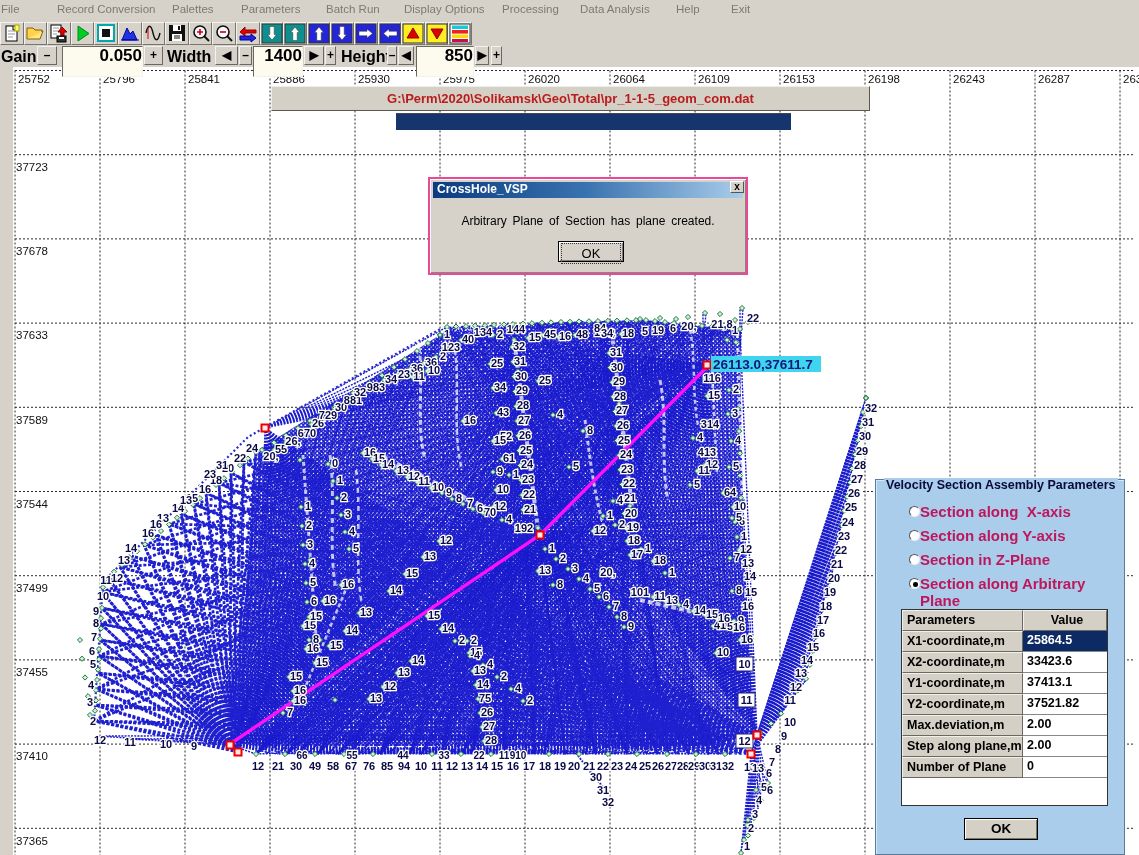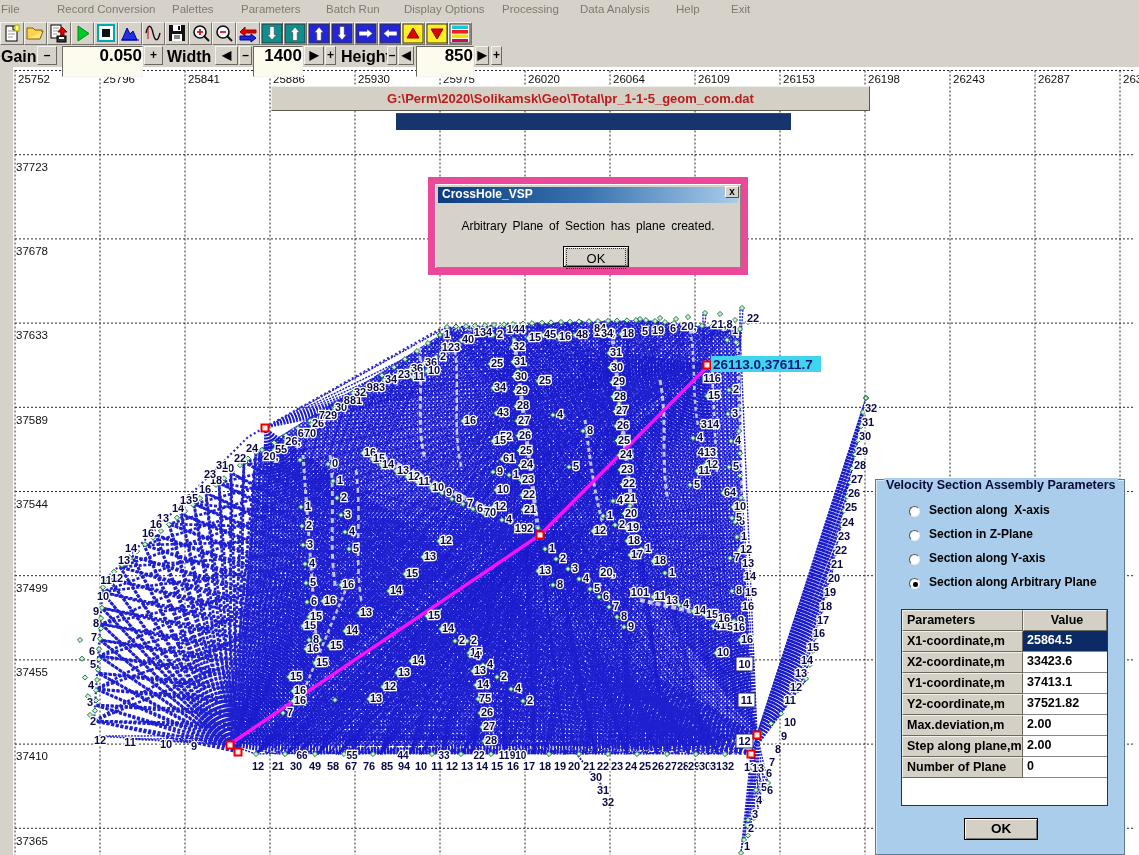--- a/index.html
+++ b/index.html
@@ -5,32 +5,32 @@
 #menubar{position:absolute;left:0;top:0;width:1139px;height:20px;background:#d6d2ca;font-size:11.5px;color:#7d7a70}
 #menubar span{position:absolute;top:3px}
 #tb1{position:absolute;left:0;top:22px;height:24px;display:flex}
 .tb{width:23.6px;height:23px;background:#d6d2ca;border:1px solid;border-color:#f4f2ee #77756e #77756e #f4f2ee;margin-right:0px}
 #tb2{position:absolute;left:0;top:46px;width:520px;height:21px;background:#d6d2ca}
 .lbl{position:absolute;font-weight:bold;font-size:16px;color:#000;top:2px}
 .sbtn{position:absolute;top:0px;height:19px;background:#d6d2ca;border:1px solid;border-color:#f4f2ee #6a6860 #6a6860 #f4f2ee;font-weight:bold;font-size:12px;text-align:center;line-height:16px}
 .fld{position:absolute;top:0px;height:31px;background:#fdfaee;border:1px solid;border-color:#6a6860 #f4f2ee #f4f2ee #6a6860;font-size:17px;font-weight:bold;text-align:right;line-height:18px}
 #band{position:absolute;left:271px;top:86px;width:599px;height:25px;background:#d4d0c6;border:1px solid;border-color:#efede8 #5a584f #5a584f #efede8;color:#b91c1c;font-weight:bold;font-size:13px;text-align:center;line-height:23px;z-index:5}
 #navybar{position:absolute;left:396px;top:113px;width:395px;height:17px;background:#17356d;border-top:1px solid #445;z-index:5}
-#dialog{position:absolute;left:428px;top:177px;width:320px;height:98px;background:#d6d2ca;border:7px solid #ec4899;box-shadow:inset 1px 1px 0 #ffffff,inset -1px -1px 0 #8a887e;z-index:20}
+#dialog{position:absolute;left:428px;top:177px;width:320px;height:98px;background:#d6d2ca;border:2px solid #ec4899;box-shadow:inset 1px 1px 0 #ffffff,inset -1px -1px 0 #8a887e;z-index:20}
 #dtitle{position:absolute;left:3px;top:3px;right:3px;height:16px;background:linear-gradient(90deg,#0b3c80,#3a74b0,#a9cdea);color:#fff;font-weight:bold;font-size:12px;line-height:15px;padding-left:4px}
 #dx{position:absolute;right:2px;top:2px;width:14px;height:12px;background:#d6d2ca;border:1px solid;border-color:#fff #555 #555 #fff;font-size:10px;font-weight:bold;line-height:10px;text-align:center;color:#000}
 #dtext{position:absolute;left:0;top:35px;width:100%;text-align:center;font-size:12px;color:#000;word-spacing:2.5px}
 #dok{position:absolute;left:128px;top:62px;width:66px;height:21px;background:#d6d2ca;border:1px solid #000;box-shadow:inset 1px 1px 0 #fff,inset -1px -1px 0 #808078;font-size:13px;text-align:center;line-height:19px}
 #dok i{font-style:normal;display:block;margin:2px 3px;outline:1px dotted #333}
 #panel{position:absolute;left:875px;top:479px;width:250px;height:376px;background:#a9cdea;border:1px solid #5a7a9a;box-shadow:inset 1px 1px 0 #d5e8f5;z-index:15}
 #ptitle{position:absolute;left:8px;top:-2px;font-size:12.5px;font-weight:bold;color:#0a0a3c;background:#a9cdea;padding:0 2px}
 .radio{position:relative;height:24px}
 .rcirc{position:absolute;left:33px;top:4px;width:11px;height:11px;border-radius:50%;background:#fff;border:1px solid;border-color:#555 #eee #eee #555}
 .rdot{position:absolute;left:3px;top:3px;width:4.5px;height:4.5px;border-radius:50%;background:#000}
-.rlab{position:absolute;left:53px;top:1px;font-size:12px;font-weight:bold;color:#000000}
+.rlab{position:absolute;left:44px;top:1px;font-size:15px;font-weight:bold;color:#be185d}
 #ptable{position:absolute;left:25px;top:129px;width:207px;height:197px;background:#fff;border:1px solid #333}
 .prow{display:flex;height:21px}
 .phead .pcell,.phead .vcell{font-weight:bold;text-align:left}
 .pcell{width:121px;background:#d4d0c6;border:1px solid;border-color:#f2f0ea #6a6860 #6a6860 #f2f0ea;font-size:12.5px;font-weight:bold;padding:2px 0 0 4px;color:#000}
 .vcell{flex:1;background:#fff;font-size:12.5px;font-weight:bold;padding:2px 0 0 4px;border-bottom:1px solid #888;color:#000}
 #pok{position:absolute;left:88px;top:338px;width:74px;height:22px;background:#d4d0c6;border:1px solid #000;box-shadow:inset 1px 1px 0 #fff,inset -1px -1px 0 #77756c;font-size:13.5px;font-weight:bold;text-align:center;line-height:20px}
 </style></head><body>
 <svg width="1139" height="855" viewBox="0 0 1139 855" style="position:absolute;left:0;top:0">
     <rect x="13" y="67" width="1126" height="788" fill="#ffffff"></rect>
     <path d="M15 70.5V855M100 70.5V855M185 70.5V855M270 70.5V855M355 70.5V855M440 70.5V855M525 70.5V855M610 70.5V855M695 70.5V855M780 70.5V855M865 70.5V855M950 70.5V855M1035 70.5V855M1120 70.5V855M15 70.5H1133M15 154.7H1133M15 238.9H1133M15 323.1H1133M15 407.3H1133M15 491.5H1133M15 575.7H1133M15 659.9H1133M15 744.1H1133M15 828.3H1133" stroke="#2a2a2a" stroke-width="1" fill="none" stroke-dasharray="2 2"></path>
@@ -617,25 +617,25 @@
 </div>
 <div id="panel">
  <div id="ptitle">Velocity Section Assembly Parameters</div>
  <div style="position:absolute;left:0;top:22px;width:100%">
       <div class="radio">
         <span class="rcirc"></span>
         <span class="rlab">Section along&nbsp; X-axis</span>
       </div>
       <div class="radio">
         <span class="rcirc"></span>
-        <span class="rlab">Section in Z-Plane</span>
+        <span class="rlab">Section along Y-axis</span>
       </div>
       <div class="radio">
         <span class="rcirc"></span>
-        <span class="rlab">Section along Y-axis</span>
+        <span class="rlab">Section in Z-Plane</span>
       </div>
       <div class="radio">
         <span class="rcirc">
           <span class="rdot"></span>
         </span>
         <span class="rlab">Section along Arbitrary Plane</span>
       </div>
     </div>
  <div id="ptable">
    <div class="prow phead">

